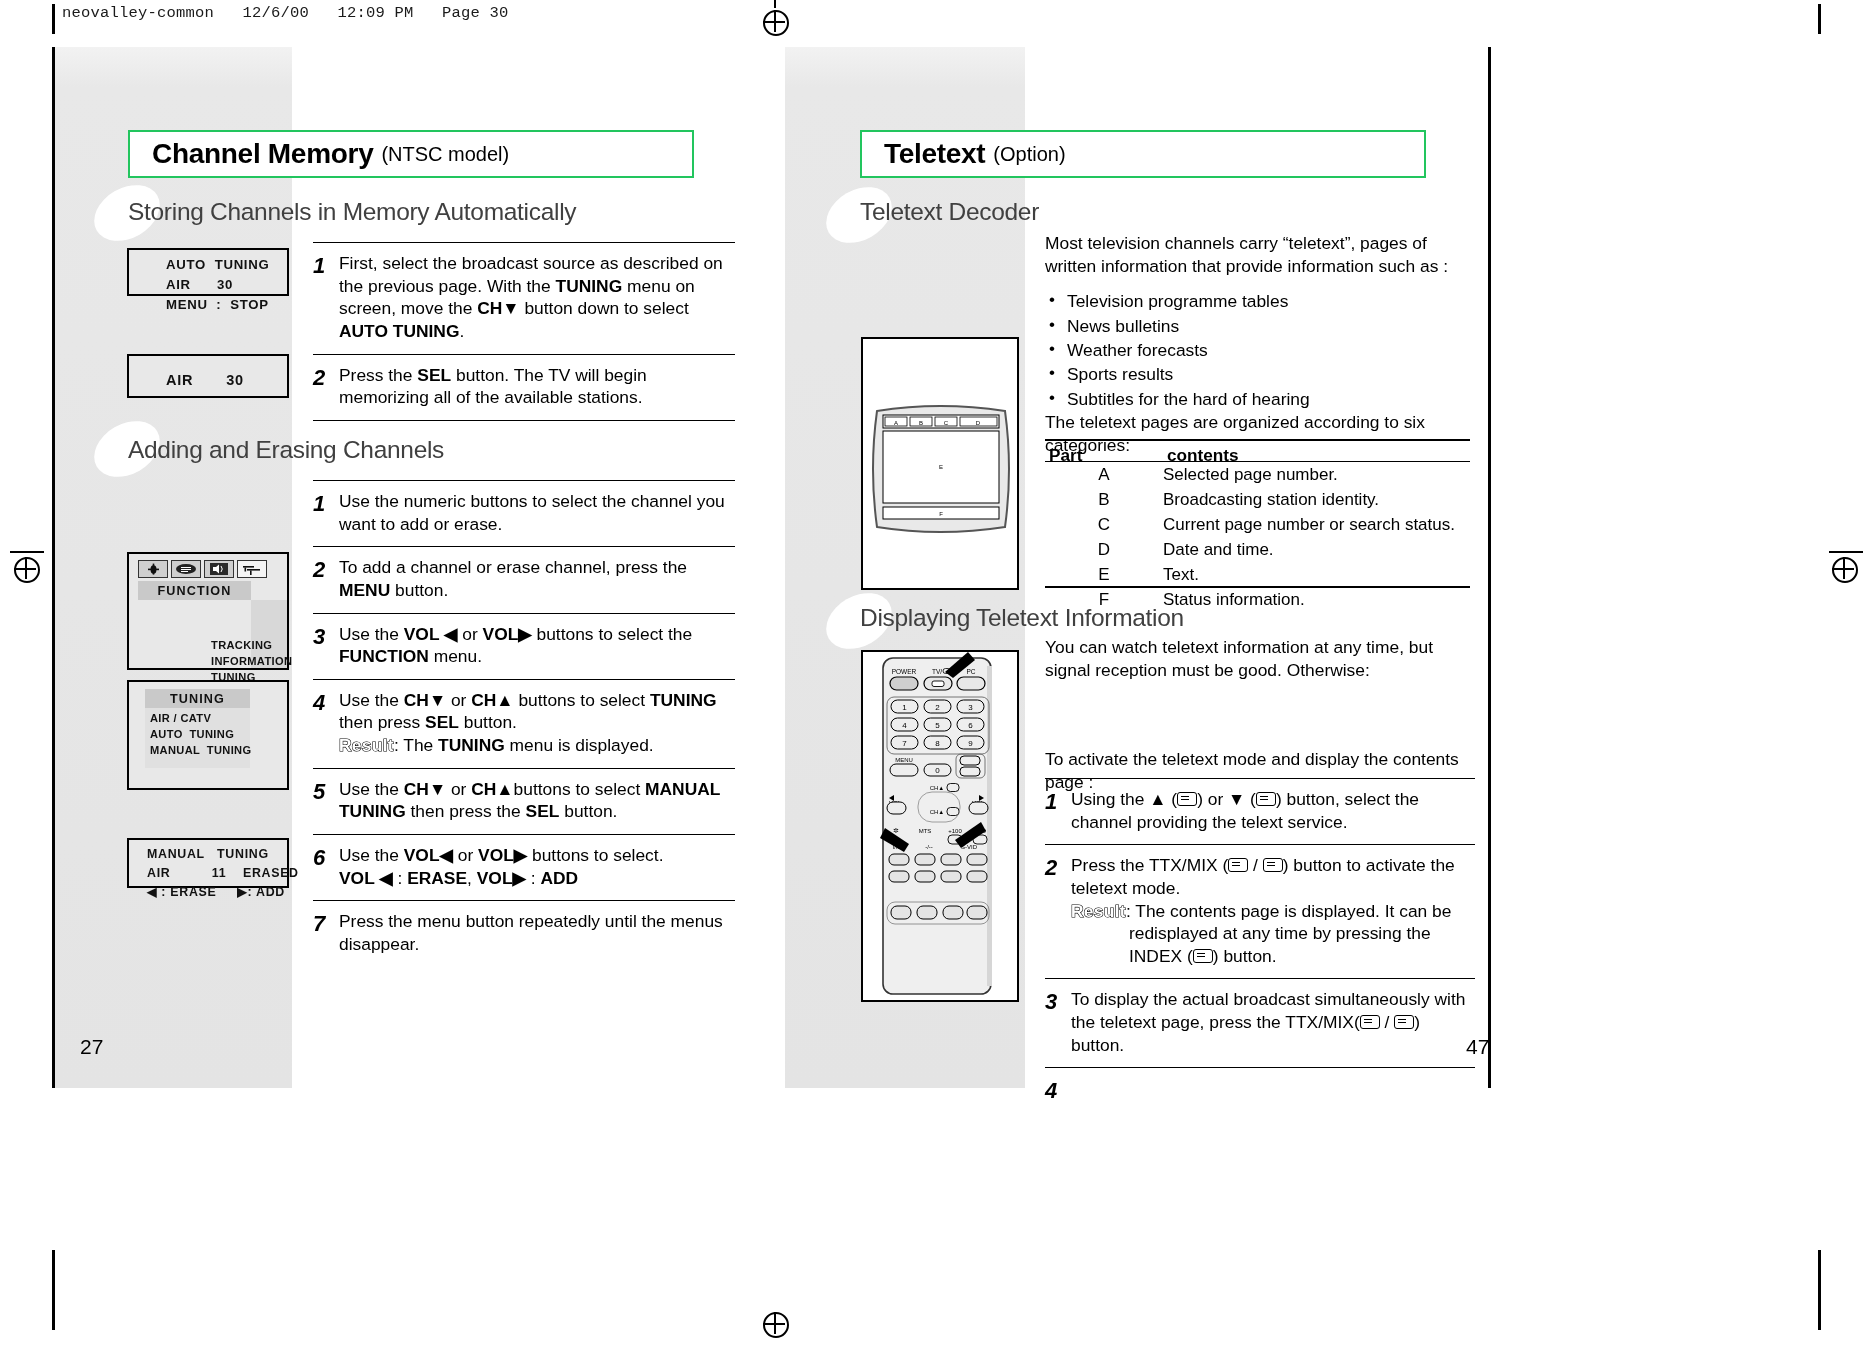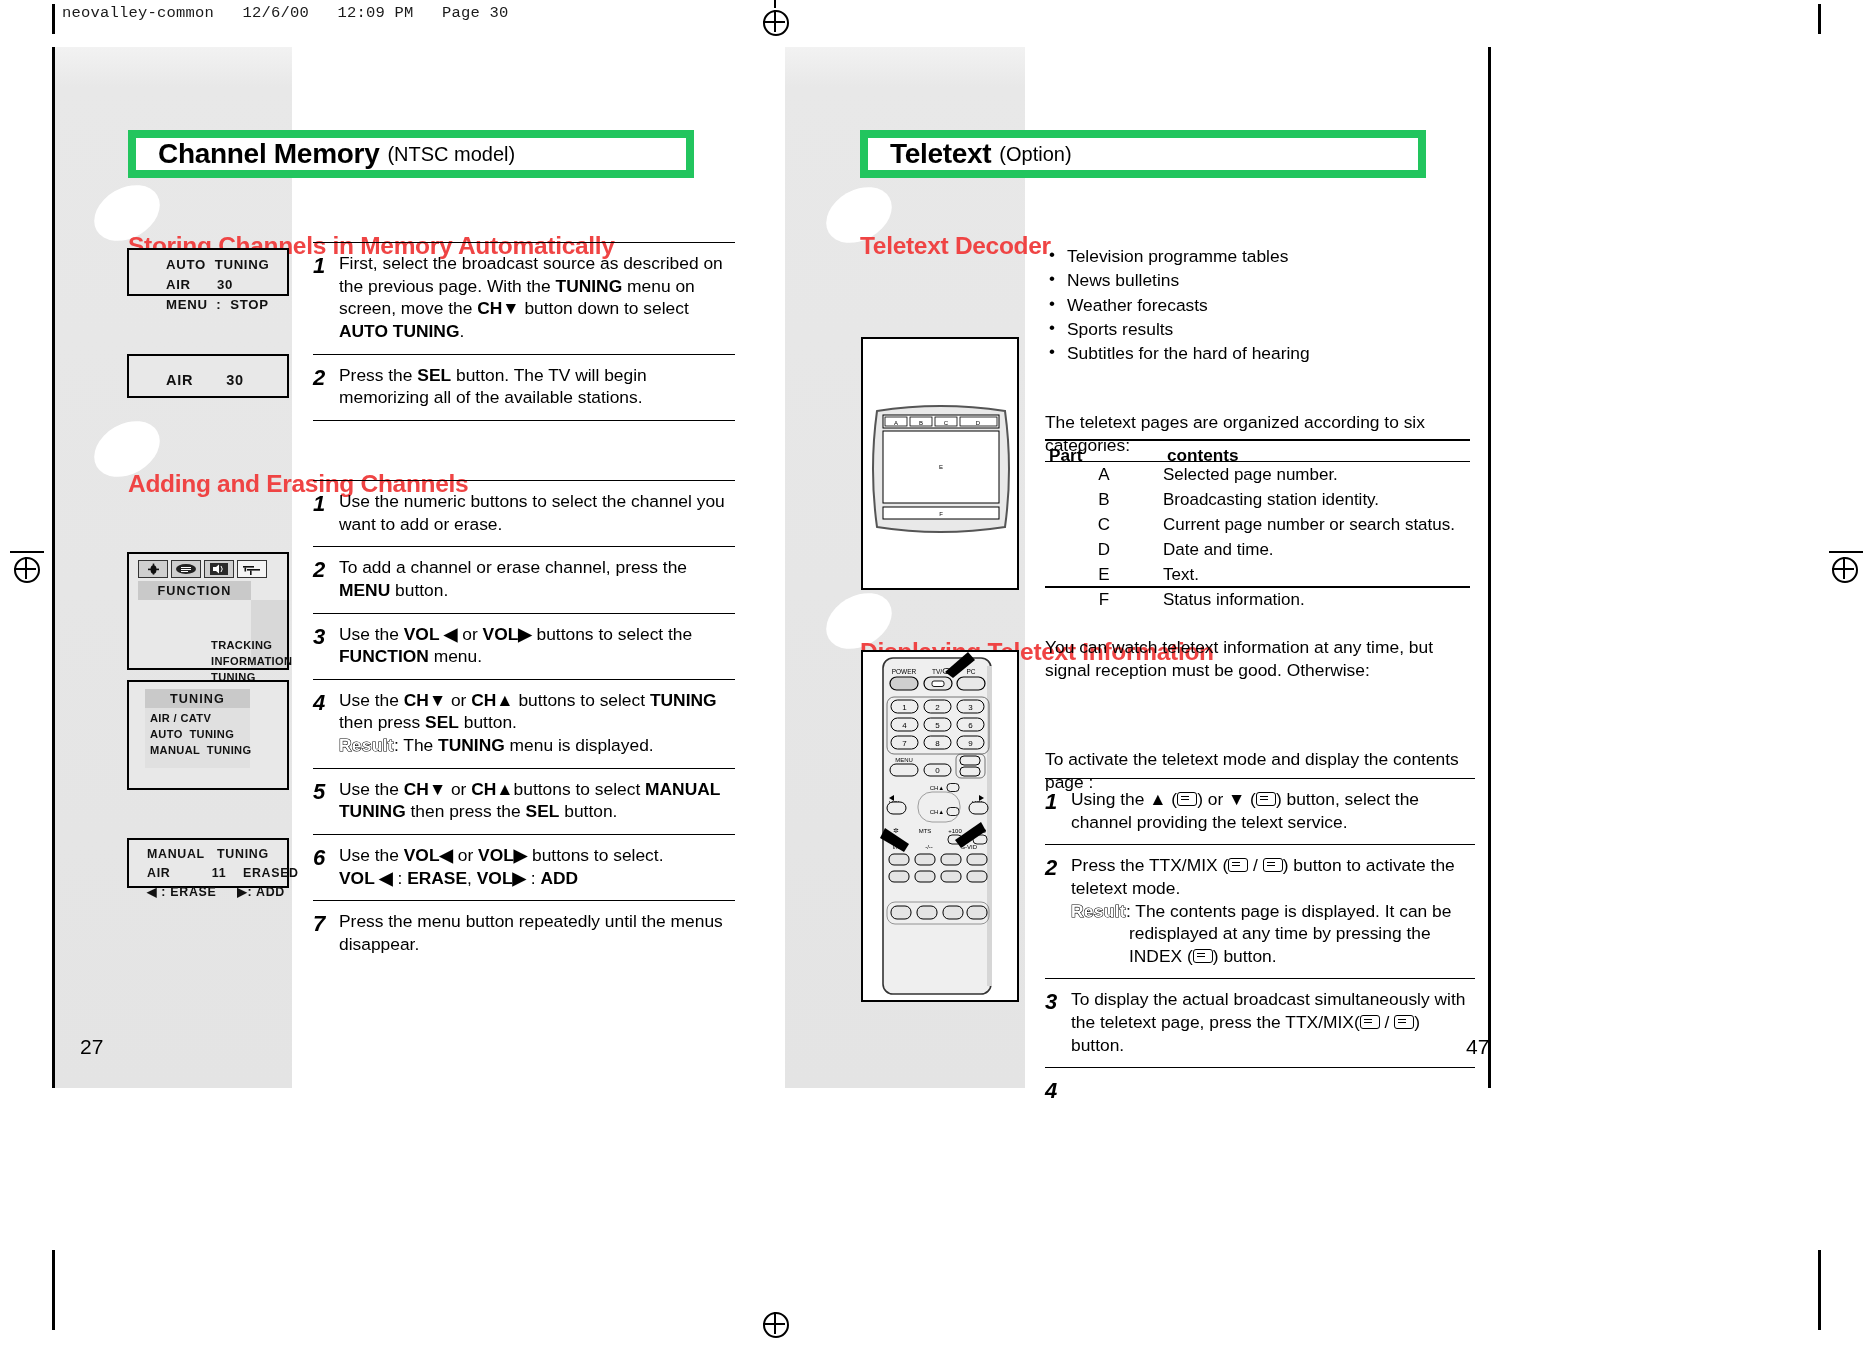--- a/index.html
+++ b/index.html
@@ -23,27 +23,27 @@
   .pageL{left:52px;width:706px;}
   .pageR{left:785px;width:706px;}
   .greyband{position:absolute;top:0;width:240px;height:1041px;
      background:linear-gradient(to bottom,#f2f2f2 0px,#e8e8e8 40px,#e4e4e4 100%);}
   .greybandL{left:0;}
   .greybandR{left:0;}
 
   .vrule{position:absolute;top:47px;height:1041px;width:3px;background:#000;}
 
   
-  .titlebar{position:absolute;border:8px solid #22c55e;background:#fff;height:48px;display:flex;align-items:center;padding-left:22px;box-sizing:border-box;}
+  .titlebar{position:absolute;border:2px solid #22c55e;background:#fff;height:48px;display:flex;align-items:center;padding-left:22px;box-sizing:border-box;}
   .titlebar .t1{font-size:28px;font-weight:bold;color:#000;letter-spacing:-0.3px;}
   .titlebar .t2{font-size:20px;color:#000000;margin-left:8px;}
 
   
   .blob{position:absolute;background:#fff;border-radius:50%;}
-  .sechead{position:absolute;font-size:24.5px;font-weight:bold;color:#ef4444;letter-spacing:-0.3px;white-space:nowrap;margin-top:34px;}
+  .sechead{position:absolute;font-size:24.5px;font-weight:normal;color:#404040;letter-spacing:-0.3px;white-space:nowrap;}
 
   
   .steps{position:absolute;}
   .step{display:flex;border-top:1.6px solid #000;padding:9px 0 11px 0;}
   .step.first{border-top:1.6px solid #000;}
   .stepnum{width:26px;flex:0 0 26px;font-size:22px;font-weight:bold;font-style:italic;color:#000;text-align:left;line-height:1.28;}
   .steptxt{font-size:17.4px;line-height:1.30;color:#000;}
   .steptxt b{font-weight:bold;}
   .res{font-weight:bold;color:#fff;-webkit-text-stroke:1.1px #000;paint-order:stroke fill;letter-spacing:0.3px;}
 
@@ -257,20 +257,21 @@
 
 <div class="titlebar" style="left:860px;top:130px;width:566px;">
   <span class="t1">Teletext</span>
   <span class="t2">(Option)</span>
 </div>
 
 <div class="blob" style="left:824px;top:190px;width:70px;height:50px;transform:rotate(-30deg);"></div>
 <div class="sechead" style="left:860px;top:198px;">Teletext Decoder</div>
 
 <div class="para" style="left:1045px;top:232px;width:425px;">
+  <div>Most television channels carry “teletext”, pages of written information that provide information such as :</div>
   <ul>
     <li>Television programme tables</li>
     <li>News bulletins</li>
     <li>Weather forecasts</li>
     <li>Sports results</li>
     <li>Subtitles for the hard of hearing</li>
   </ul>
 </div>
 
 <div class="para" style="left:1045px;top:411px;width:430px;">The teletext pages are organized according to six categories:</div>

